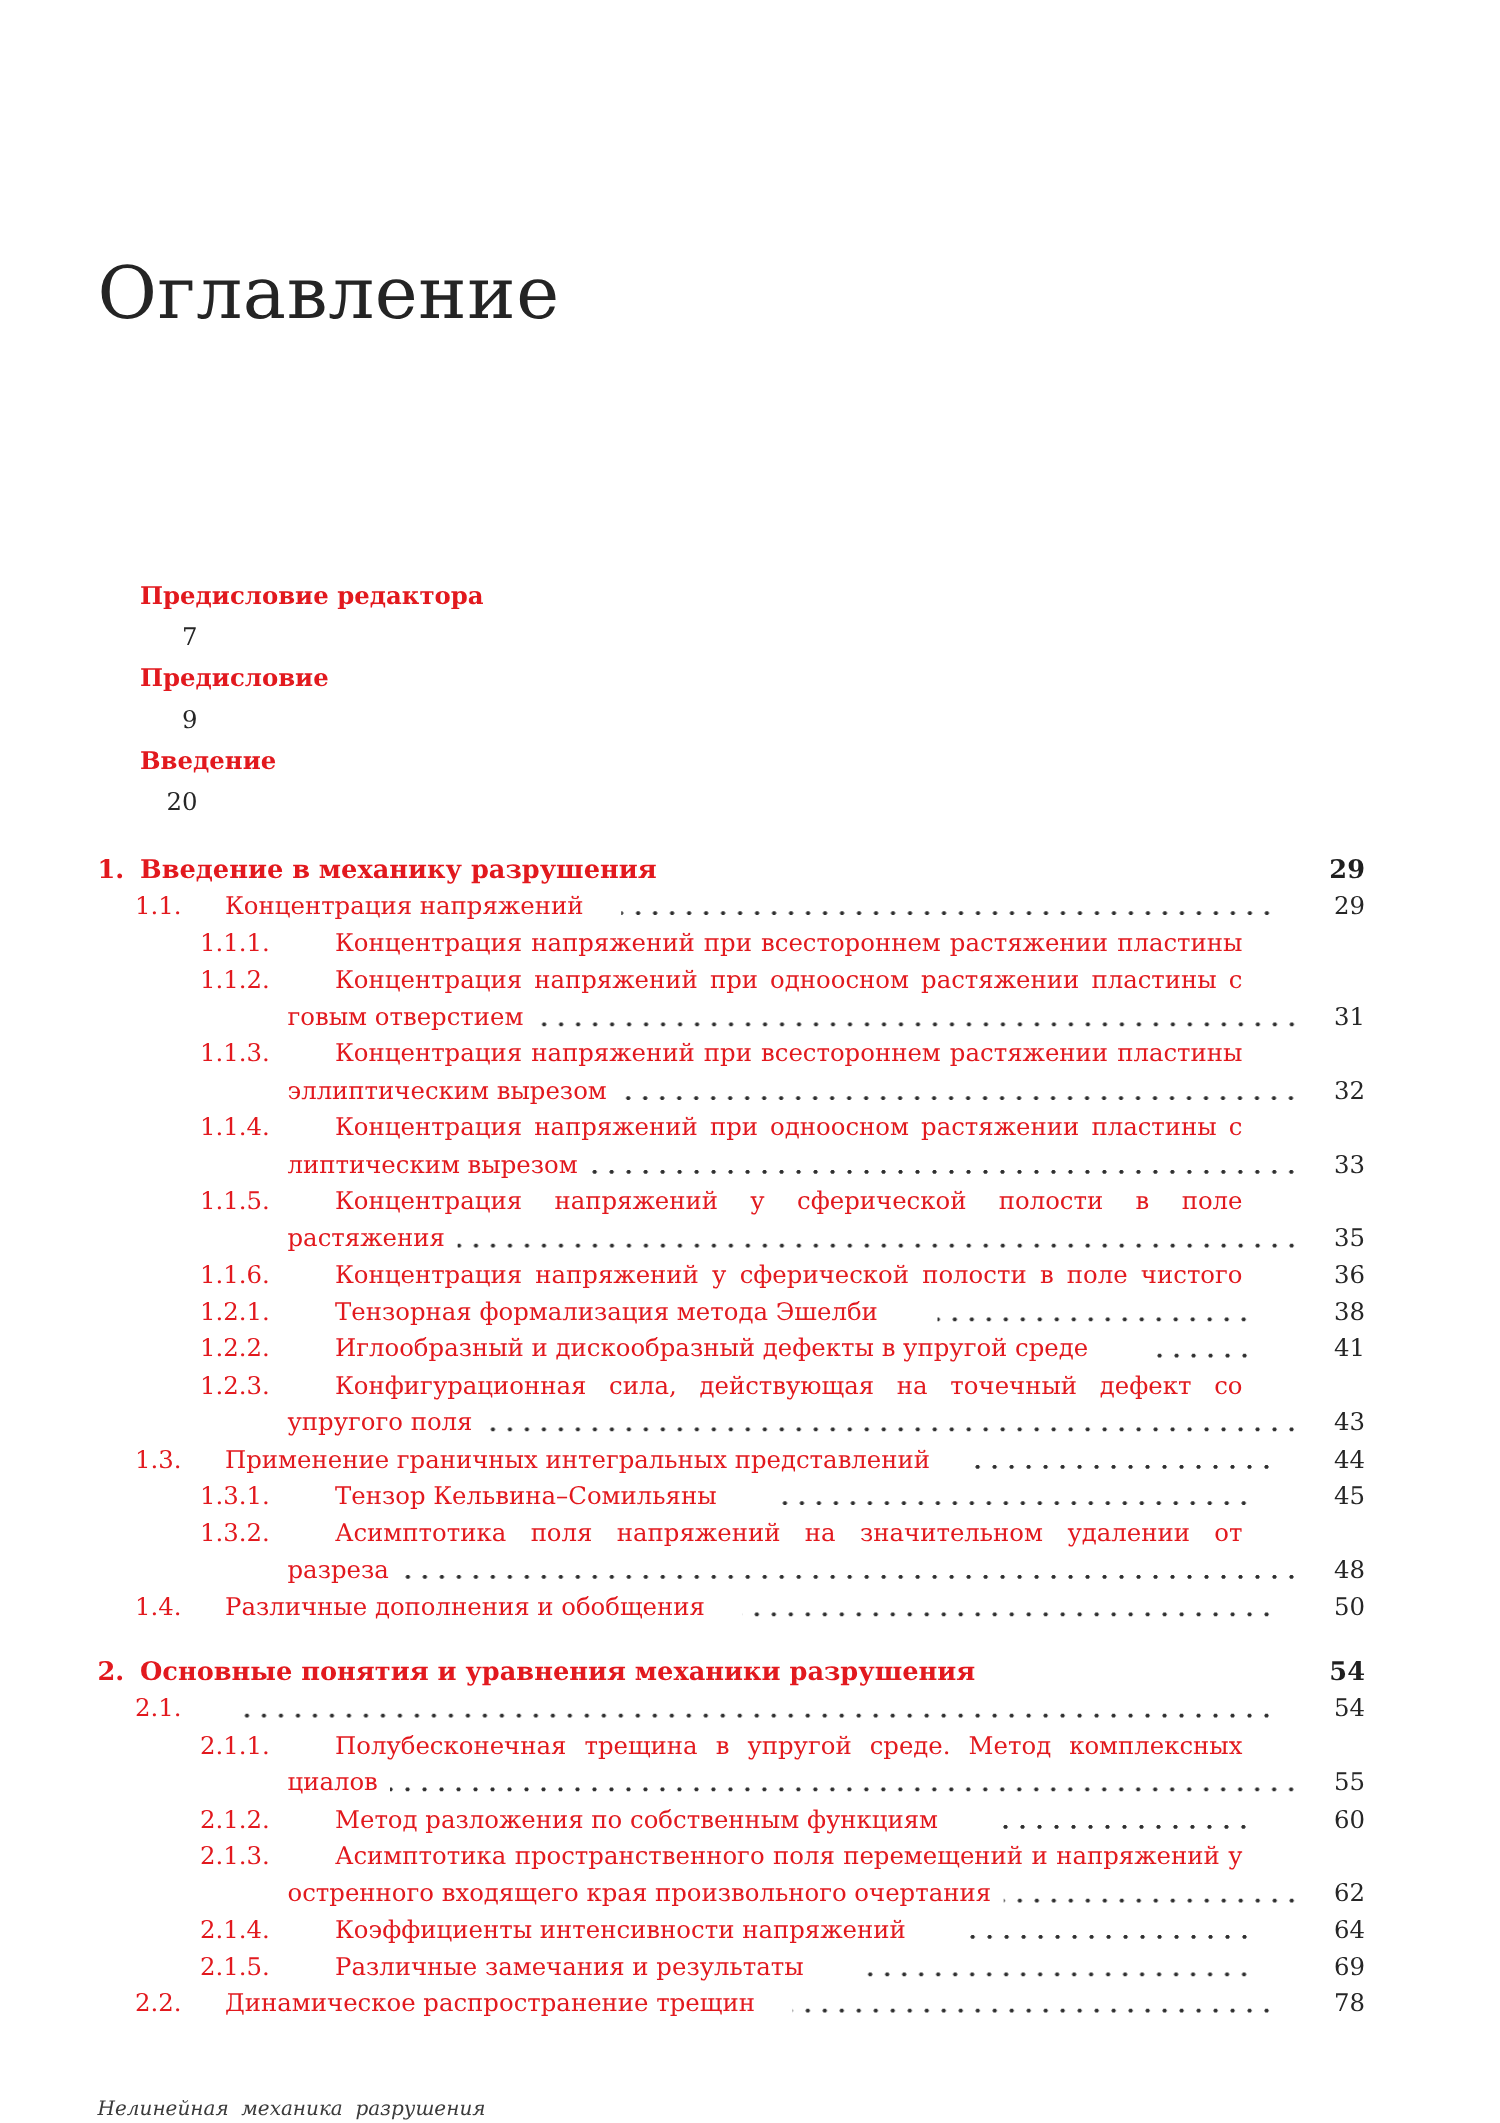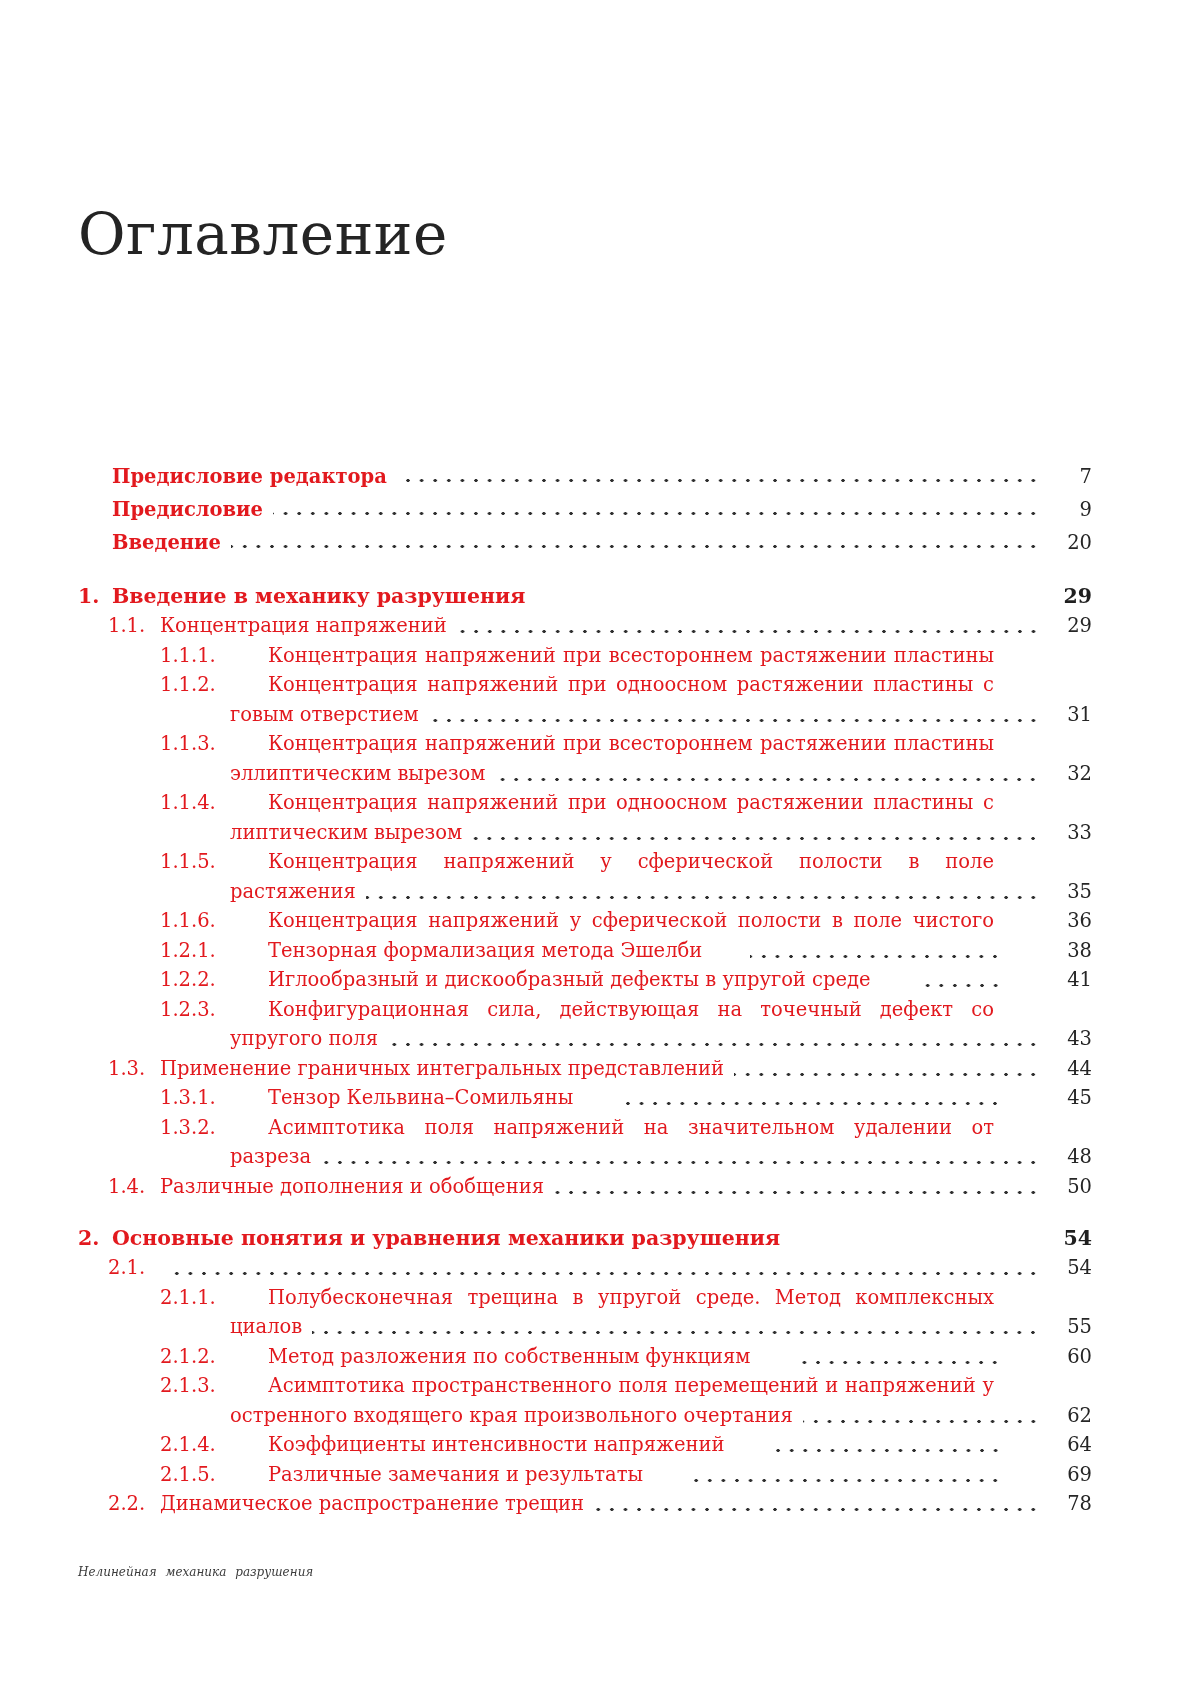--- a/index.html
+++ b/index.html
@@ -18,27 +18,27 @@
     font-weight:normal;
     color:#242424;
     letter-spacing:0.5px;
   }
   .toc{margin-top:197px;display:block;}
   .row{
     display:flex;align-items:baseline;
     font-size:19.5px;line-height:29.5px;
     white-space:nowrap;
   }
-  .row.front{line-height:33px;padding-left:34px;}
+  .row.front{line-height:33px;padding-left:34px;flex-direction:column;}
   .row.front .fm-label{font-weight:bold;color:var(--red);}
   .row.chapter{line-height:30px;margin-top:22px;font-weight:bold;font-size:20.5px;}
   .row.chapter .num{width:34px;flex:none;color:var(--red);}
   .row.chapter .ct{color:var(--red);}
   .row.chapter .sp{flex:1;}
-  .row.section{padding-left:30px;}
+  .row.section{padding-left:30px;gap:20px;}
   .row.section .num{width:52px;flex:none;color:var(--red);}
   .row.subsection{padding-left:82px;gap:38px;}
   .row.subsection .num{width:70px;flex:none;color:var(--red);}
   .row.cont-sub{padding-left:152px;}
   .txt{color:var(--red);}
   .txt.fill{
     flex:1;min-width:0;
     white-space:normal;
     text-align:justify;
     -moz-text-align-last:justify;
@@ -51,23 +51,23 @@
     align-self:stretch;
     margin:0 6px 0 10px;
     background-image:radial-gradient(circle, #2e2e2e 1.45px, transparent 1.95px);
     background-size:13.6px 3.4px;
     background-repeat:repeat-x;
     background-position:right 19px;
   }
   .pg{width:46px;flex:none;text-align:right;color:#262626;font-size:19.5px;font-weight:normal;}
   .row.chapter .pg{font-weight:bold;font-size:20.5px;color:#1f1f1f;}
   .footer{
-    margin-top:40px;
+    margin-top:56px;
     font-style:italic;
-    font-size:12px;line-height:26px;
+    font-size:16px;line-height:26px;
     color:#3b3b3b;
     word-spacing:5px;
   }
 </style>
 </head>
 <body>
 
 <div class="page">
   <div class="col">
     <h1 class="title">Оглавление</h1>

